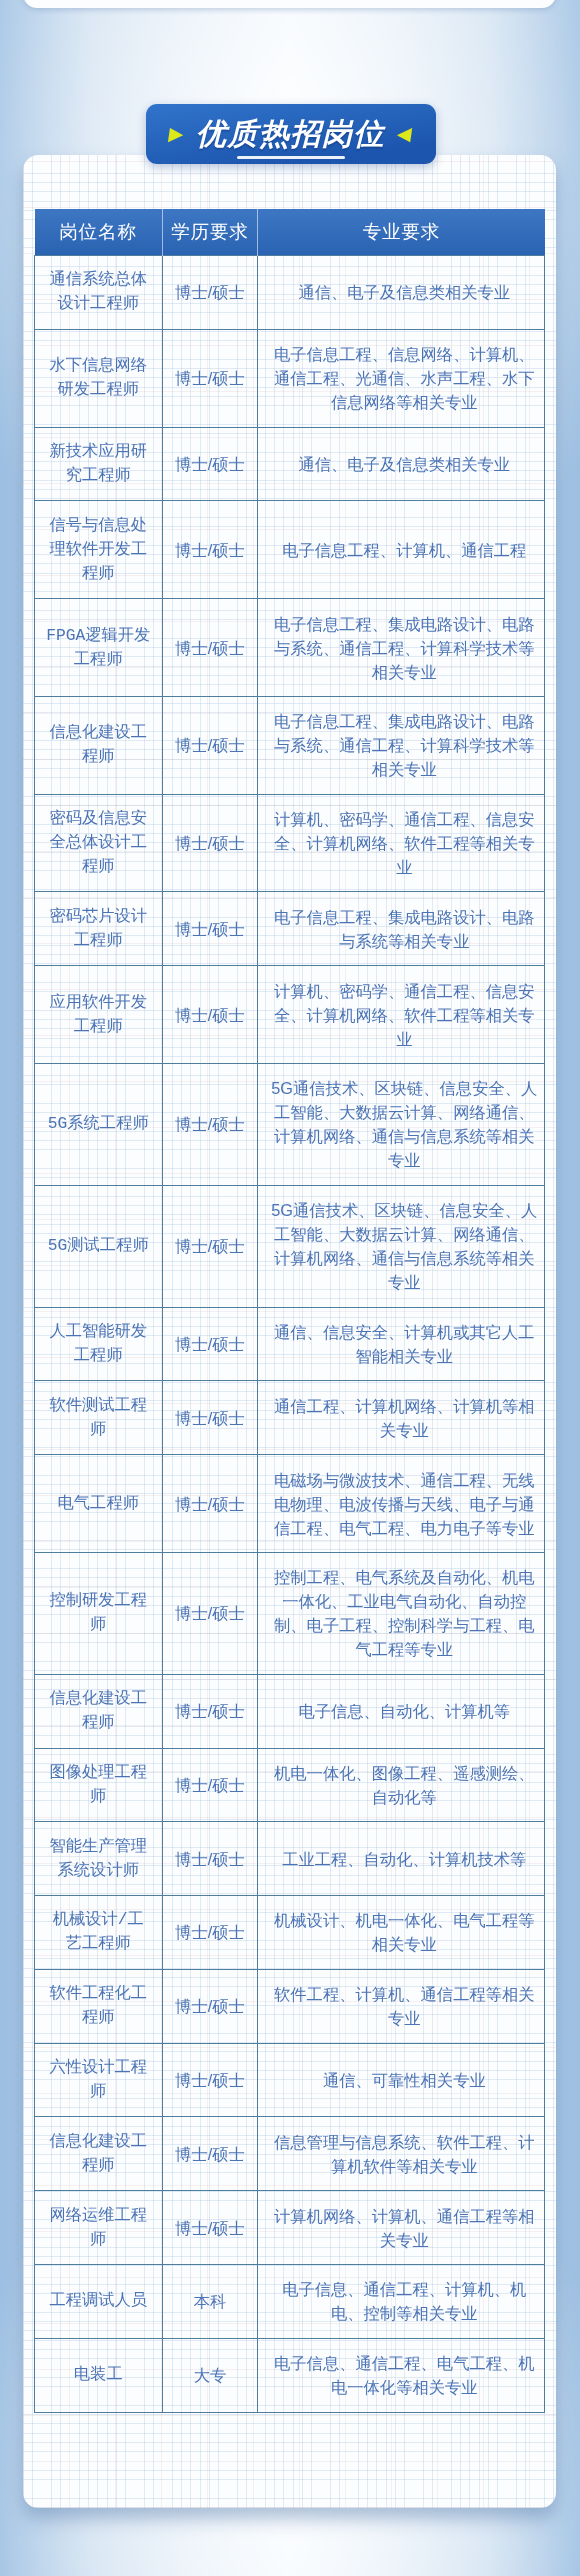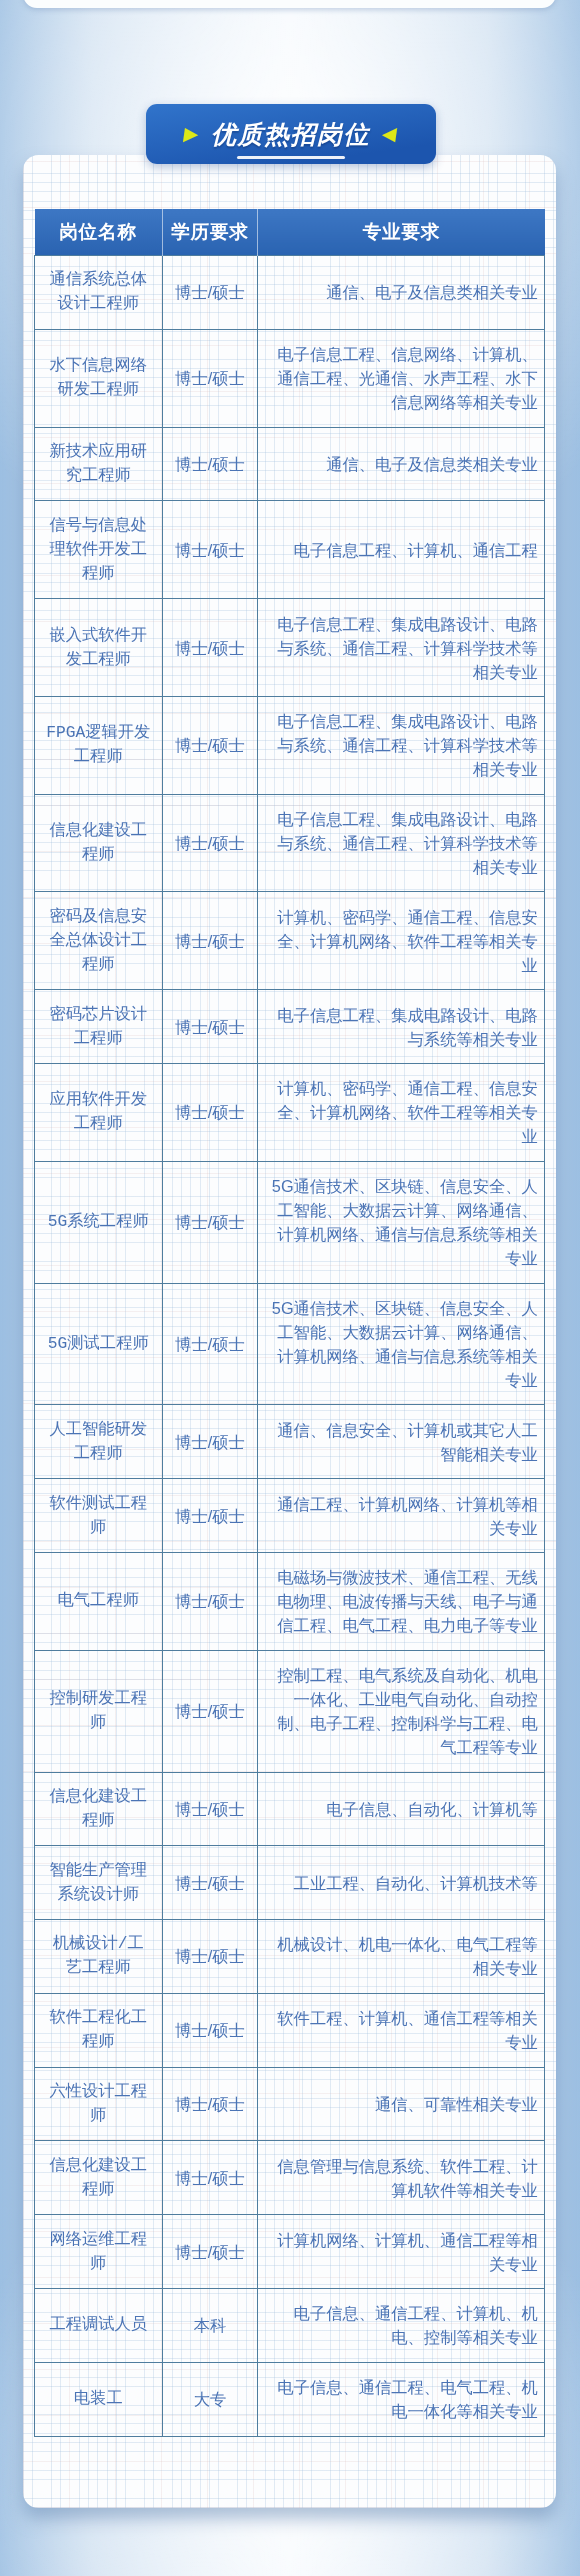--- a/index.html
+++ b/index.html
@@ -21,53 +21,53 @@
     width:290px;height:60px;border-radius:11px;z-index:3;
     background:linear-gradient(172deg,#3174cb 0%,#1c55ae 80%);
     display:flex;align-items:center;justify-content:center;gap:12.4px;
     box-shadow:0 3.9px 9.3px rgba(40,80,150,.3);
   }
   .banner::after{
     content:"";position:absolute;bottom:5.4px;left:50%;transform:translateX(-50%);
     width:108px;height:3.1px;border-radius:2.3px;background:rgba(255,255,255,.92);
   }
   .banner-title{
-    color:#ffffff;font-size:25px;font-weight:bold;font-style:italic;
+    color:#ffffff;font-size:30px;font-weight:bold;font-style:italic;
     letter-spacing:1.5px;white-space:nowrap;text-shadow:0 1.5px 1.5px rgba(10,40,100,.35);
   }
   .arrow{font-size:18.6px;font-style:italic;line-height:1;transform:skewX(-8deg);}
   .card{
     position:absolute;left:23px;right:25px;top:155px;bottom:68px;
     border-radius:15.5px;background-color:#fcfdfe;
     background-image:
       repeating-linear-gradient(0deg,rgba(205,165,165,.16) 0 0.8px,transparent 0.8px 46px),
       repeating-linear-gradient(90deg,rgba(205,165,165,.16) 0 0.8px,transparent 0.8px 46px),
       repeating-linear-gradient(0deg,rgba(160,190,220,.30) 0 0.8px,transparent 0.8px 9.3px),
       repeating-linear-gradient(90deg,rgba(160,190,220,.30) 0 0.8px,transparent 0.8px 9.3px);
     box-shadow:0 11px 17px rgba(100,135,180,.5);
   }
   table.jobs{
     position:absolute;left:11px;top:54px;width:calc(100% - 22px);
     border-collapse:collapse;table-layout:fixed;
   }
   col.c-pos{width:25.0%;} col.c-edu{width:18.8%;} col.c-maj{width:56.2%;}
   th{
     background:linear-gradient(180deg,#3d77c4,#2a63b1);
-    color:#ffffff;font-size:18.6px;font-weight:bold;
+    color:#ffffff;font-size:18.6px;font-weight:normal;
     padding:10px 3.1px;letter-spacing:0.8px;margin-left:32px;
   }
   th + th{border-left:1.5px solid rgba(255,255,255,.55);}
   td{
     border:1.5px solid #4f7d9e;
     color:#4b74b5;font-size:16.3px;line-height:24px;
     padding:12.4px 7.7px;word-break:break-all;
   }
   td.pos{text-align:center;padding-left:11px;padding-right:11px;font-family:Liberation Mono, monospace;}
   td.edu{text-align:center;}
-  td.maj{text-align:right;padding-left:12.4px;padding-right:6.2px;}
+  td.maj{text-align:center;padding-left:12.4px;padding-right:6.2px;}
 </style>
 </head>
 <body>
 
 <div class="top-strip"></div>
 
 <div class="banner">
   <span class="arrow" style="color: rgb(221, 232, 24);">▶</span>
   <span class="banner-title">优质热招岗位</span>
   <span class="arrow" style="color: rgb(221, 232, 24);">◀</span>
@@ -105,100 +105,100 @@
     <td class="edu">博士/硕士</td>
     <td class="maj">通信、电子及信息类相关专业</td>
   </tr>
 
   <tr>
     <td class="pos">信号与信息处理软件开发工程师</td>
     <td class="edu">博士/硕士</td>
     <td class="maj">电子信息工程、计算机、通信工程</td>
   </tr>
 
-  <tr>
-    <td class="pos">嵌入式软件开发工程师</td>
+
+  <tr>
+    <td class="pos">FPGA逻辑开发工程师</td>
     <td class="edu">博士/硕士</td>
     <td class="maj">电子信息工程、集成电路设计、电路与系统、通信工程、计算科学技术等相关专业</td>
   </tr>
 
   <tr>
-    <td class="pos">FPGA逻辑开发工程师</td>
+    <td class="pos">信息化建设工程师</td>
     <td class="edu">博士/硕士</td>
     <td class="maj">电子信息工程、集成电路设计、电路与系统、通信工程、计算科学技术等相关专业</td>
   </tr>
 
+
+  <tr>
+    <td class="pos">密码及信息安全总体设计工程师</td>
+    <td class="edu">博士/硕士</td>
+    <td class="maj">计算机、密码学、通信工程、信息安全、计算机网络、软件工程等相关专业</td>
+  </tr>
+
+  <tr>
+    <td class="pos">密码芯片设计工程师</td>
+    <td class="edu">博士/硕士</td>
+    <td class="maj">电子信息工程、集成电路设计、电路与系统等相关专业</td>
+  </tr>
+
+  <tr>
+    <td class="pos">应用软件开发工程师</td>
+    <td class="edu">博士/硕士</td>
+    <td class="maj">计算机、密码学、通信工程、信息安全、计算机网络、软件工程等相关专业</td>
+  </tr>
+
+  <tr>
+    <td class="pos">5G系统工程师</td>
+    <td class="edu">博士/硕士</td>
+    <td class="maj">5G通信技术、区块链、信息安全、人工智能、大数据云计算、网络通信、计算机网络、通信与信息系统等相关专业</td>
+  </tr>
+
+  <tr>
+    <td class="pos">5G测试工程师</td>
+    <td class="edu">博士/硕士</td>
+    <td class="maj">5G通信技术、区块链、信息安全、人工智能、大数据云计算、网络通信、计算机网络、通信与信息系统等相关专业</td>
+  </tr>
+
+  <tr>
+    <td class="pos">人工智能研发工程师</td>
+    <td class="edu">博士/硕士</td>
+    <td class="maj">通信、信息安全、计算机或其它人工智能相关专业</td>
+  </tr>
+
+  <tr>
+    <td class="pos">软件测试工程师</td>
+    <td class="edu">博士/硕士</td>
+    <td class="maj">通信工程、计算机网络、计算机等相关专业</td>
+  </tr>
+
+  <tr>
+    <td class="pos">电气工程师</td>
+    <td class="edu">博士/硕士</td>
+    <td class="maj">电磁场与微波技术、通信工程、无线电物理、电波传播与天线、电子与通信工程、电气工程、电力电子等专业</td>
+  </tr>
+
+  <tr>
+    <td class="pos">控制研发工程师</td>
+    <td class="edu">博士/硕士</td>
+    <td class="maj">控制工程、电气系统及自动化、机电一体化、工业电气自动化、自动控制、电子工程、控制科学与工程、电气工程等专业</td>
+  </tr>
+
   <tr>
     <td class="pos">信息化建设工程师</td>
     <td class="edu">博士/硕士</td>
-    <td class="maj">电子信息工程、集成电路设计、电路与系统、通信工程、计算科学技术等相关专业</td>
-  </tr>
-
-
-  <tr>
-    <td class="pos">密码及信息安全总体设计工程师</td>
-    <td class="edu">博士/硕士</td>
-    <td class="maj">计算机、密码学、通信工程、信息安全、计算机网络、软件工程等相关专业</td>
-  </tr>
-
-  <tr>
-    <td class="pos">密码芯片设计工程师</td>
-    <td class="edu">博士/硕士</td>
-    <td class="maj">电子信息工程、集成电路设计、电路与系统等相关专业</td>
-  </tr>
-
-  <tr>
-    <td class="pos">应用软件开发工程师</td>
-    <td class="edu">博士/硕士</td>
-    <td class="maj">计算机、密码学、通信工程、信息安全、计算机网络、软件工程等相关专业</td>
-  </tr>
-
-  <tr>
-    <td class="pos">5G系统工程师</td>
-    <td class="edu">博士/硕士</td>
-    <td class="maj">5G通信技术、区块链、信息安全、人工智能、大数据云计算、网络通信、计算机网络、通信与信息系统等相关专业</td>
-  </tr>
-
-  <tr>
-    <td class="pos">5G测试工程师</td>
-    <td class="edu">博士/硕士</td>
-    <td class="maj">5G通信技术、区块链、信息安全、人工智能、大数据云计算、网络通信、计算机网络、通信与信息系统等相关专业</td>
-  </tr>
-
-  <tr>
-    <td class="pos">人工智能研发工程师</td>
-    <td class="edu">博士/硕士</td>
-    <td class="maj">通信、信息安全、计算机或其它人工智能相关专业</td>
-  </tr>
-
-  <tr>
-    <td class="pos">软件测试工程师</td>
-    <td class="edu">博士/硕士</td>
-    <td class="maj">通信工程、计算机网络、计算机等相关专业</td>
-  </tr>
-
-  <tr>
-    <td class="pos">电气工程师</td>
-    <td class="edu">博士/硕士</td>
-    <td class="maj">电磁场与微波技术、通信工程、无线电物理、电波传播与天线、电子与通信工程、电气工程、电力电子等专业</td>
-  </tr>
-
-  <tr>
-    <td class="pos">控制研发工程师</td>
-    <td class="edu">博士/硕士</td>
-    <td class="maj">控制工程、电气系统及自动化、机电一体化、工业电气自动化、自动控制、电子工程、控制科学与工程、电气工程等专业</td>
-  </tr>
-
-  <tr>
-    <td class="pos">信息化建设工程师</td>
-    <td class="edu">博士/硕士</td>
     <td class="maj">电子信息、自动化、计算机等</td>
   </tr>
 
 
+  <tr>
+    <td class="pos">图像处理工程师</td>
+    <td class="edu">博士/硕士</td>
+    <td class="maj">机电一体化、图像工程、遥感测绘、自动化等</td>
+  </tr>
 
   <tr>
     <td class="pos">智能生产管理系统设计师</td>
     <td class="edu">博士/硕士</td>
     <td class="maj">工业工程、自动化、计算机技术等</td>
   </tr>
 
   <tr>
     <td class="pos">机械设计/工艺工程师</td>
     <td class="edu">博士/硕士</td>

